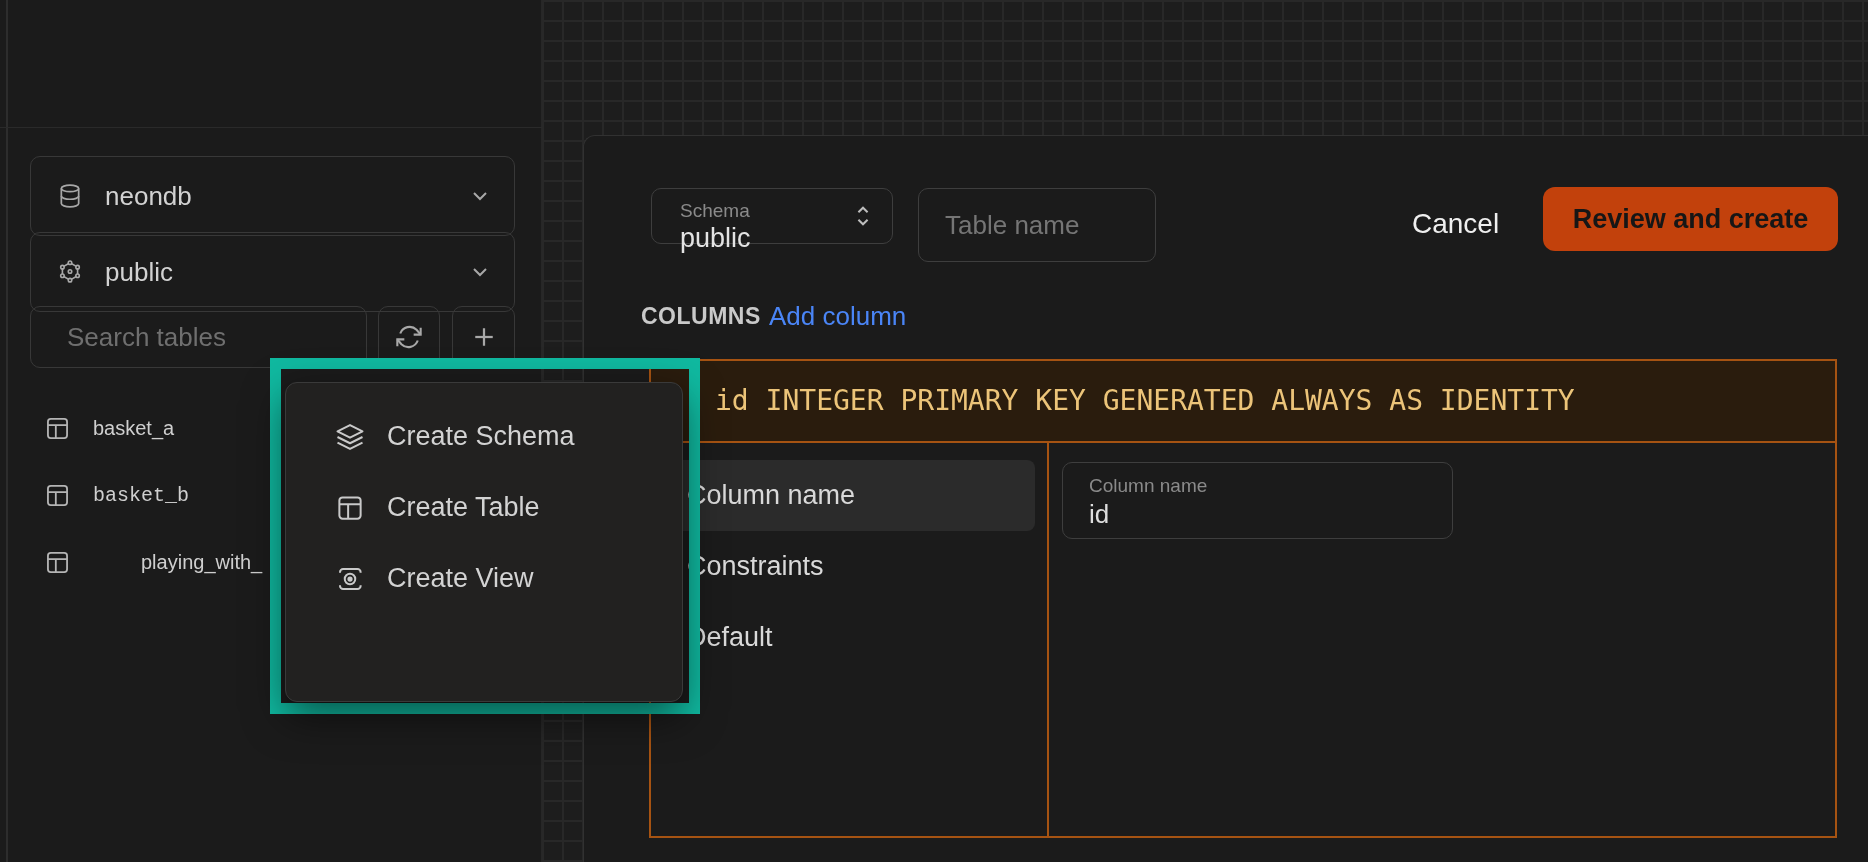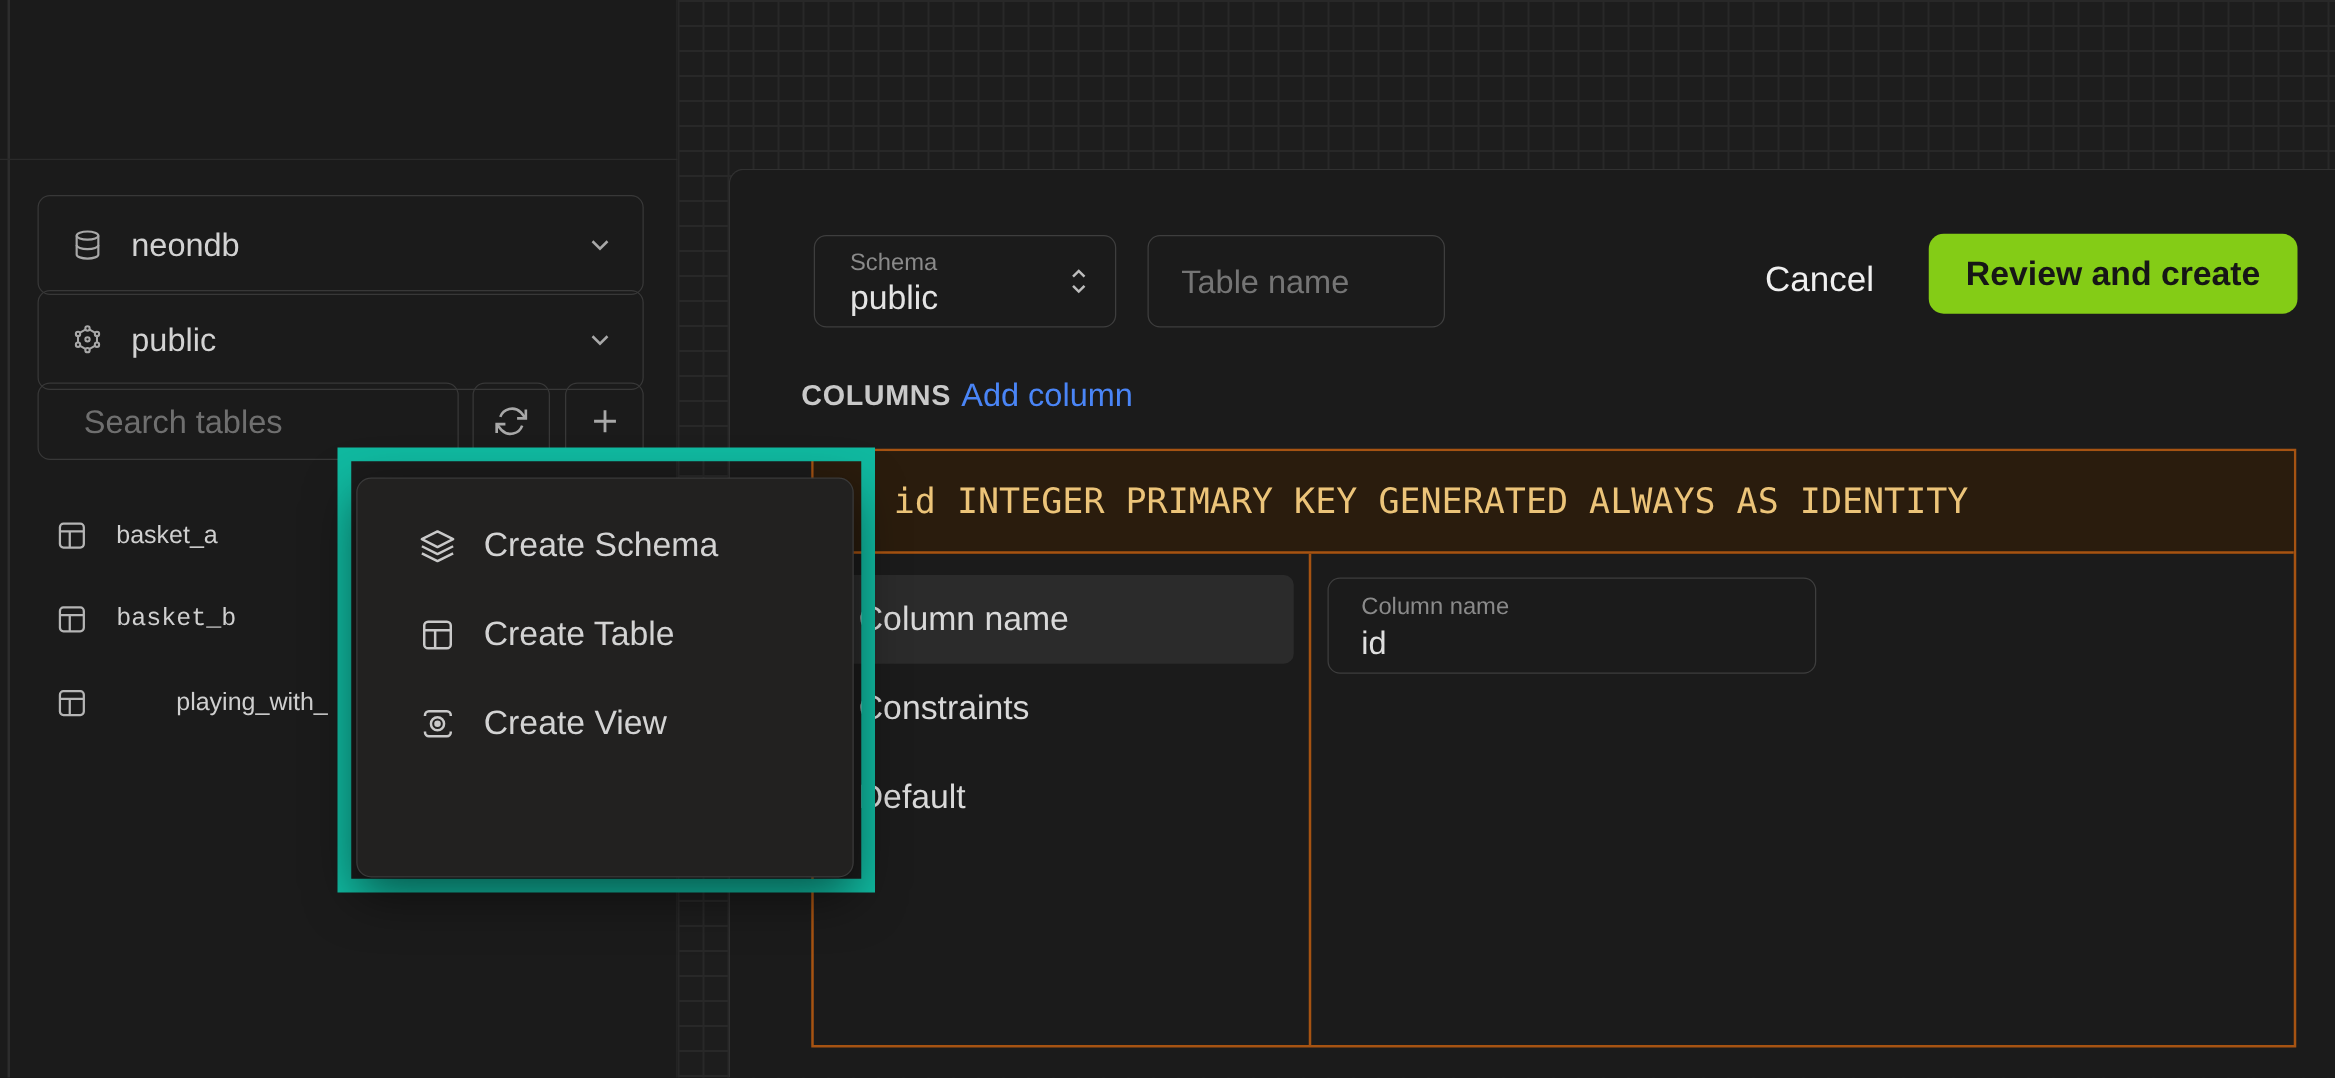--- a/index.html
+++ b/index.html
@@ -37,34 +37,34 @@
   .plus-btn { left:452px; width:63px; }
 
   .table-row { left:30px; width:480px; height:52px; display:flex; align-items:center;
     color:#cfcfcf; font-size:20px; cursor:pointer; padding-left:14px;text-align:center; }
   .table-row .icon { margin-right:22px; color:#b5b5b5; }
 
   
   .panel { left:583px; top:135px; width:1285px; height:727px; background:#1b1b1b;
     border-top:1px solid #313131; border-left:1px solid #313131; border-radius:12px 0 0 0; z-index:20; }
 
-  .schema-select { left:67px; top:52px; width:242px; height:74px; border:1px solid #3e3e3e;
+  .schema-select { left:67px; top:52px; width:242px; height:56px; border:1px solid #3e3e3e;
     border-radius:10px; cursor:pointer; }
   .schema-select .small-lbl { position:absolute; left:28px; top:11px; font-size:19px; color:#8a8a8a; }
   .schema-select .val { position:absolute; left:28px; top:34px; font-size:27px; color:#e3e3e3; }
   .schema-select .updown { position:absolute; right:18px; top:50%; transform:translateY(-50%); color:#bdbdbd; }
 
   .tablename-input { left:334px; top:52px; width:238px; height:74px; background:transparent;
     border:1px solid #3e3e3e; border-radius:10px; color:#e3e3e3; font-size:26px; padding:0 26px;
     font-family:"Liberation Sans", sans-serif; }
   .tablename-input::placeholder { color:#757575; }
 
   .cancel-btn { left:812px; top:56px; height:64px; padding:0 16px; background:none; border:none;
     color:#efefef; font-size:28px; cursor:pointer; font-family:"Liberation Sans", sans-serif; }
-  .review-btn { left:959px; top:51px; width:295px; height:64px; background:#84cc16; color:#161616;
+  .review-btn { left:959px; top:51px; width:295px; height:64px; background:#c2410c; color:#161616;
     border:none; border-radius:12px; font-size:27px; font-weight:600; cursor:pointer;
     font-family:"Liberation Sans", sans-serif; }
 
   .columns-label { left:57px; top:167px; font-size:23px; font-weight:700; color:#c9c9c9; letter-spacing:.5px; }
   .add-column { left:185px; top:165px; font-size:26px; color:#4a85f6; cursor:pointer; text-decoration:none; }
 
   .columns-box { left:65px; top:223px; width:1188px; height:479px; border:2px solid #a65312; }
   .code-row { height:82px; background:#2a1c0d; border-bottom:2px solid #a65312;
     font-family:"DejaVu Sans Mono", monospace; font-size:28px; color:#ecc479;
     line-height:80px; padding-left:64px; white-space:nowrap; overflow:hidden; }

